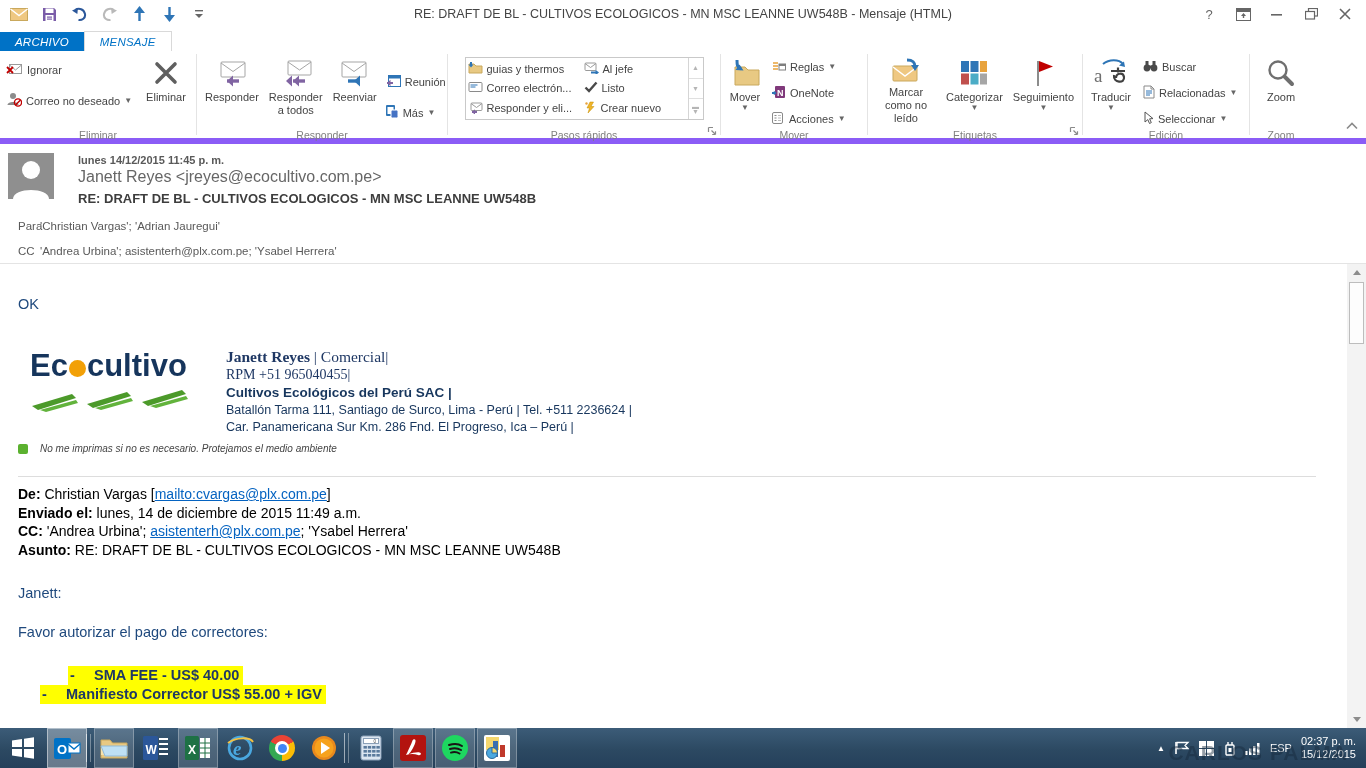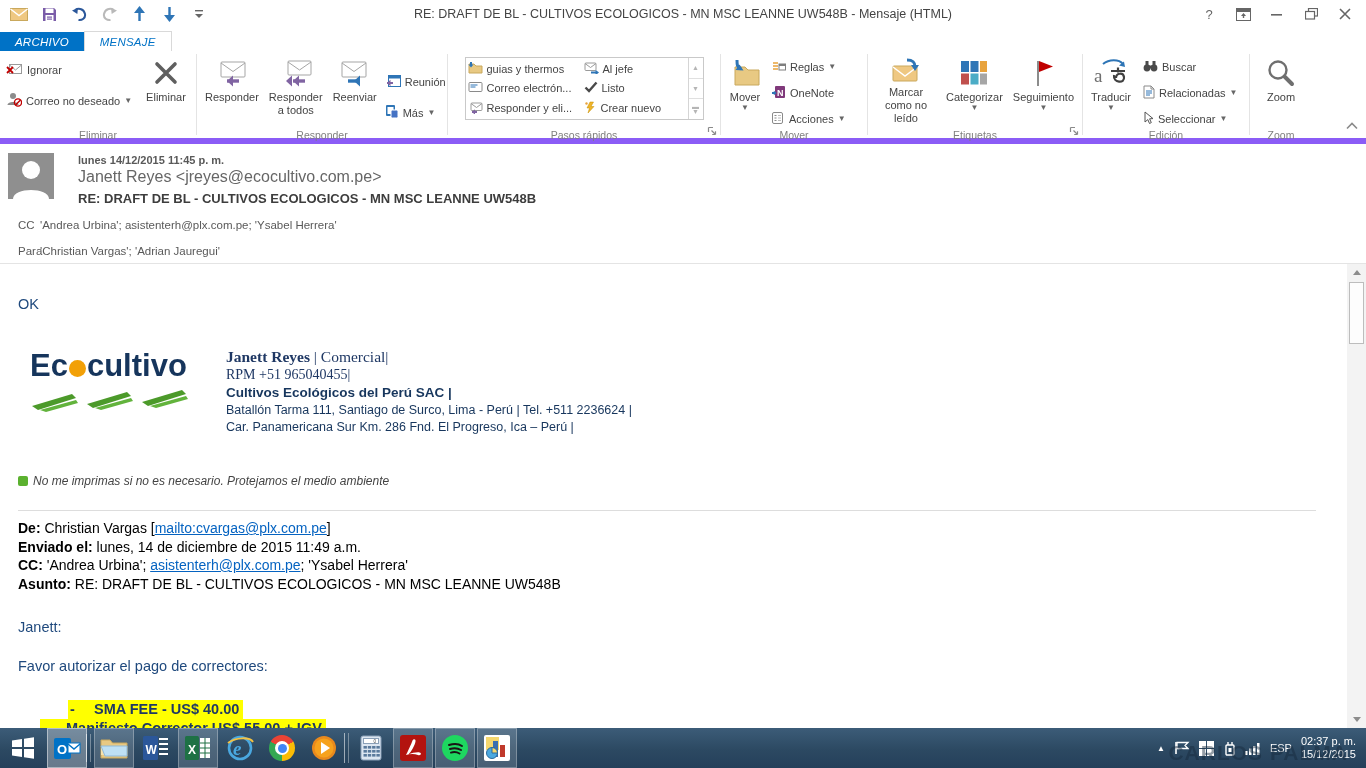--- a/index.html
+++ b/index.html
@@ -61,21 +61,21 @@
   .sig { display:flex; margin-top:36px; }
   .logo { width:192px; }
   .logotext { font-size:31px; font-weight:bold; color:#16355C; letter-spacing:0; display:flex; align-items:center; padding-left:12px; }
   .logo-o { width:17px; height:17px; border-radius:50%; background:#F2A007; display:inline-block; margin:4px 1px 0; }
   .sigtext { margin-left:16px; color:#17365D; }
   .signame { font-family:"Liberation Serif",serif; font-size:15.5px; font-weight:bold; color:#1F3864; }
   .signame .role { font-weight:normal; }
   .sigrpm { font-family:"Liberation Serif",serif; font-size:14px; color:#1F3864; margin-top:1px; }
   .sigco { font-size:13.5px; font-weight:bold; margin-top:2px; }
   .sigaddr { font-size:12.5px; margin-top:3px; }
-  .ecoline { display:flex; align-items:center; gap:5px; margin-top:40px; font-size:12px; font-style:italic; color:#444; }
+  .ecoline { display:flex; align-items:center; gap:12px; margin-top:9px; font-size:10px; font-style:italic; color:#444; }
   .ecosq { width:10px; height:10px; background:#5BB12F; border-radius:2px; }
   .hrline { border-top:1px solid #ddd; margin:22px 10px 8px 0; }
   .quoted { font-size:14px; color:#000; line-height:18.5px; }
   .quoted b { font-weight:bold; }
   .quoted a { color:#0563C1; text-decoration:underline; }
   .greeting { color:#1F497D; font-size:14.5px; margin-top:26px; }
   .request { color:#1F497D; font-size:14.5px; margin-top:23px; }
   .hlrow { margin:0 0 0 22px; }
   .hlrow-first { margin-top:26px;padding-left:28px; }
   .hl { display:inline-block; background:#FFFF00; color:#1F3864; font-weight:bold; font-size:14.5px; line-height:18px; padding:0 4px 1px 2px; }
@@ -528,27 +528,27 @@
           <rect width="46" height="46" fill="#8f8f8f"></rect>
           <circle cx="23" cy="17" r="9" fill="#fff"></circle>
           <path d="M5 46 c0-12 36-12 36 0 z" fill="#fff"></path>
         </svg>
     </div>
     <div class="hdrmain">
       <div class="hdate">lunes 14/12/2015 11:45 p. m.</div>
       <div class="hfrom">Janett Reyes &lt;jreyes@ecocultivo.com.pe&gt;</div>
       <div class="hsubj">RE: DRAFT DE BL - CULTIVOS ECOLOGICOS - MN MSC LEANNE UW548B</div>
     </div>
+    <div class="rcptrow rcpt-to">
+      <span class="rl">Para</span>
+      <span>'Christian Vargas'; 'Adrian Jauregui'</span>
+    </div>
     <div class="rcptrow rcpt-cc">
       <span class="rl">CC</span>
       <span>'Andrea Urbina'; asistenterh@plx.com.pe; 'Ysabel Herrera'</span>
-    </div>
-    <div class="rcptrow rcpt-to">
-      <span class="rl">Para</span>
-      <span>'Christian Vargas'; 'Adrian Jauregui'</span>
     </div>
   </div>
 
   <div class="reading">
     <div class="ok">OK</div>
 
     <div class="sig">
       <div class="logo">
         <div class="logotext">
           <span>Ec</span>

